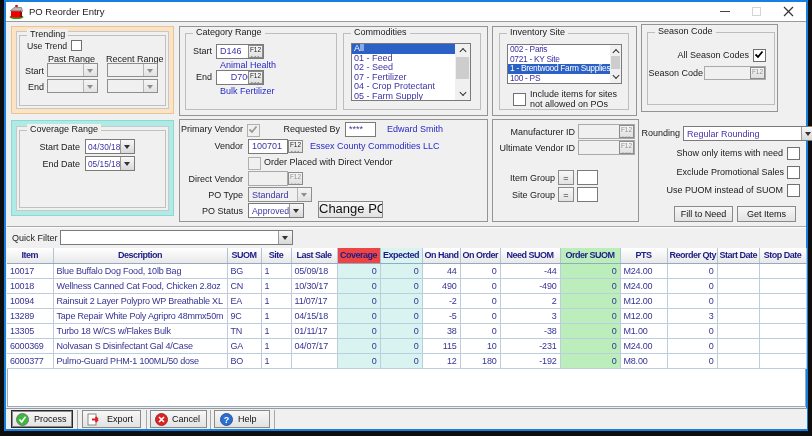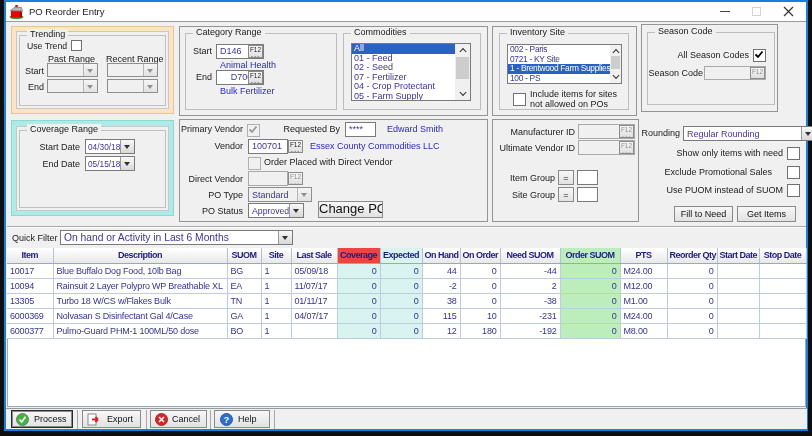--- a/index.html
+++ b/index.html
@@ -250,33 +250,32 @@
 
 <div class="rlbl" style="left:634px;top:128px;width:46px;">Rounding</div>
 <div class="combo" style="left:683px;top:126px;width:133px;height:15px;">
     <span class="tx" style="color:#4a2fae;">Regular Rounding</span>
     <span class="ar">
       <span class="tri"></span>
     </span>
   </div>
 <div class="rlbl" style="left:640px;top:148px;width:143px;">Show only items with need</div>
 <div class="cb" style="left:787px;top:147px;"></div>
-<div class="rlbl" style="left:640px;top:167px;width:132px;">Exclude Promotional Sales</div>
+<div class="rlbl" style="left:640px;top:167px;width:144px;">Exclude Promotional Sales</div>
 <div class="cb" style="left:787px;top:166px;"></div>
 <div class="rlbl" style="left:640px;top:185px;width:143px;">Use PUOM instead of SUOM</div>
 <div class="cb" style="left:787px;top:184px;"></div>
 <div class="btn" style="left:674px;top:206px;width:59px;height:16px;line-height:15px;">Fill to Need</div>
 <div class="btn" style="left:737px;top:206px;width:59px;height:16px;line-height:15px;">Get Items</div>
 
 <div class="abs" style="left:7px;top:226px;width:799px;height:1px;background:#a9a9a9;"></div>
 <div class="abs" style="left:7px;top:227px;width:799px;height:1px;background:#fdfdfd;"></div>
 
 <div class="lbl" style="left:12px;top:233px;width:48px;">Quick Filter</div>
 <div class="combo" style="left:60px;top:230px;width:233px;height:15px;">
-    <span class="tx navy" style="font-size:10.3px;top:1px;">On hand or Activity in Last 6 Months</span>
     <span class="ar">
       <span class="tri"></span>
     </span>
   </div>
 
 <div class="abs" style="left:7px;top:248px;width:799px;height:159px;background:#fff;border:1px solid #92aac2;"></div>
 <table class="grid" style="left:7px;top:248px;width:799px;">
   <colgroup>
     <col style="width:46px">
       <col style="width:174px">
@@ -323,33 +322,67 @@
         <td class="r">44</td>
         <td class="r">0</td>
         <td class="r">-44</td>
         <td class="gr">0</td>
         <td>M24.00</td>
         <td class="r">0</td>
         <td></td>
         <td></td>
       </tr>
   <tr>
+        <td>10018</td>
+        <td>Wellness Canned Cat Food, Chicken 2.8oz</td>
+        <td>CN</td>
+        <td>1</td>
+        <td>10/30/17</td>
+        <td class="cy">0</td>
+        <td class="cy">0</td>
+        <td class="r">490</td>
+        <td class="r">0</td>
+        <td class="r">-490</td>
+        <td class="gr">0</td>
+        <td>M24.00</td>
+        <td class="r">0</td>
+        <td></td>
+        <td></td>
+      </tr>
+  <tr>
         <td>10094</td>
         <td>Rainsuit 2 Layer Polypro WP Breathable XL</td>
         <td>EA</td>
         <td>1</td>
         <td>11/07/17</td>
         <td class="cy">0</td>
         <td class="cy">0</td>
         <td class="r">-2</td>
         <td class="r">0</td>
         <td class="r">2</td>
         <td class="gr">0</td>
         <td>M12.00</td>
         <td class="r">0</td>
+        <td></td>
+        <td></td>
+      </tr>
+  <tr>
+        <td>13289</td>
+        <td>Tape Repair White Poly Agripro 48mmx50m</td>
+        <td>9C</td>
+        <td>1</td>
+        <td>04/15/18</td>
+        <td class="cy">0</td>
+        <td class="cy">0</td>
+        <td class="r">-5</td>
+        <td class="r">0</td>
+        <td class="r">3</td>
+        <td class="gr">0</td>
+        <td>M12.00</td>
+        <td class="r">3</td>
         <td></td>
         <td></td>
       </tr>
   <tr>
         <td>13305</td>
         <td>Turbo 18 W/CS w/Flakes Bulk</td>
         <td>TN</td>
         <td>1</td>
         <td>01/11/17</td>
         <td class="cy">0</td>

